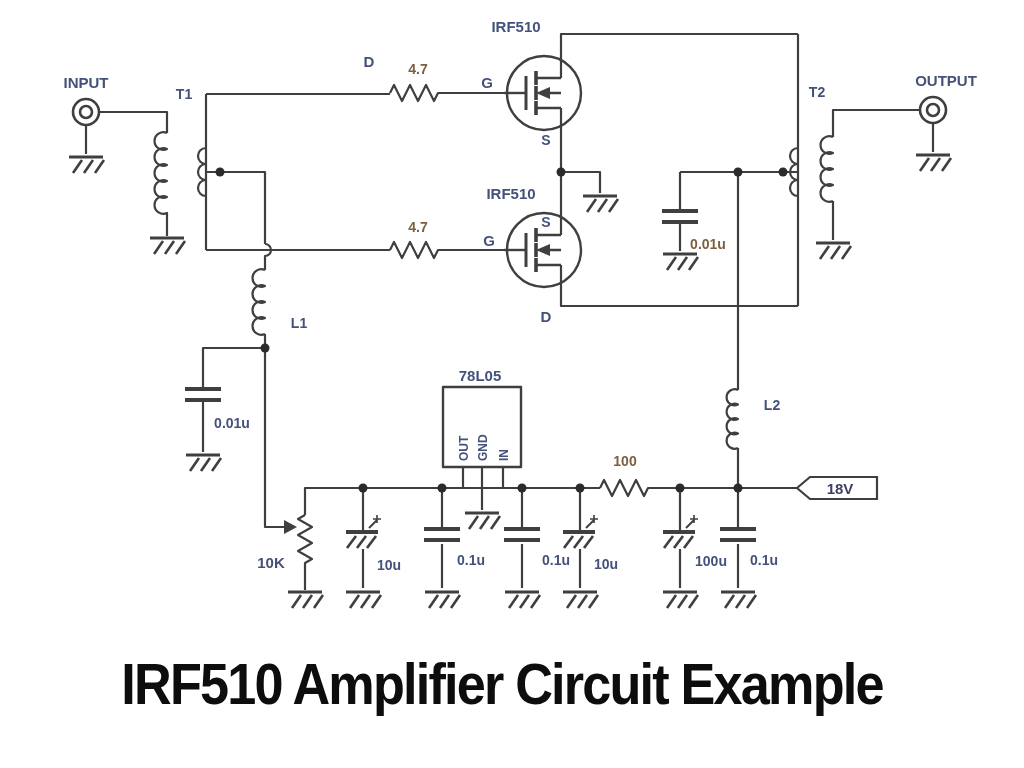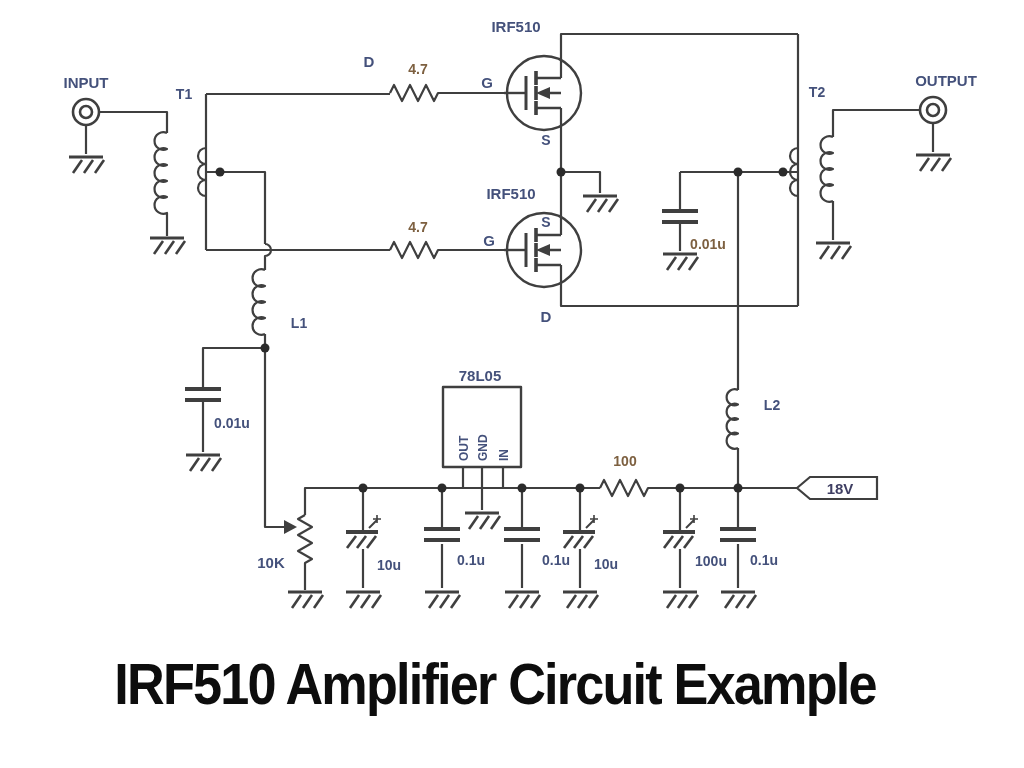--- a/index.html
+++ b/index.html
@@ -1,21 +1,21 @@
 <!DOCTYPE html>
 <html><head>
 <meta charset="utf-8">
 <style>
   html,body{margin:0;padding:0;background:#e8e8e8;}
   .canvas{position:relative;width:1024px;height:768px;background:#ffffff;overflow:hidden;
           font-family:"Liberation Sans",sans-serif;}
   svg text{font-family:"Liberation Sans","DejaVu Sans",sans-serif;font-weight:bold;}
   .lbl{fill:#44517b;}
   .lblb{fill:#7d6040;}
-  .caption{position:absolute;left:1px;top:650px;width:988px;text-align:center;}
+  .caption{position:absolute;left:8px;top:650px;width:988px;text-align:center;}
   .caption span{display:inline-block;color:#0d0d0d;font-size:58px;font-weight:bold;
                 letter-spacing:-2px;transform:scaleX(0.9);white-space:nowrap;}
 </style>
 </head>
 <body>
 
 <div class="canvas">
 <svg width="1024" height="645" viewBox="0 0 1024 645">
   <defs>
     <g id="gnd" stroke="#3f3f3f" fill="none">

